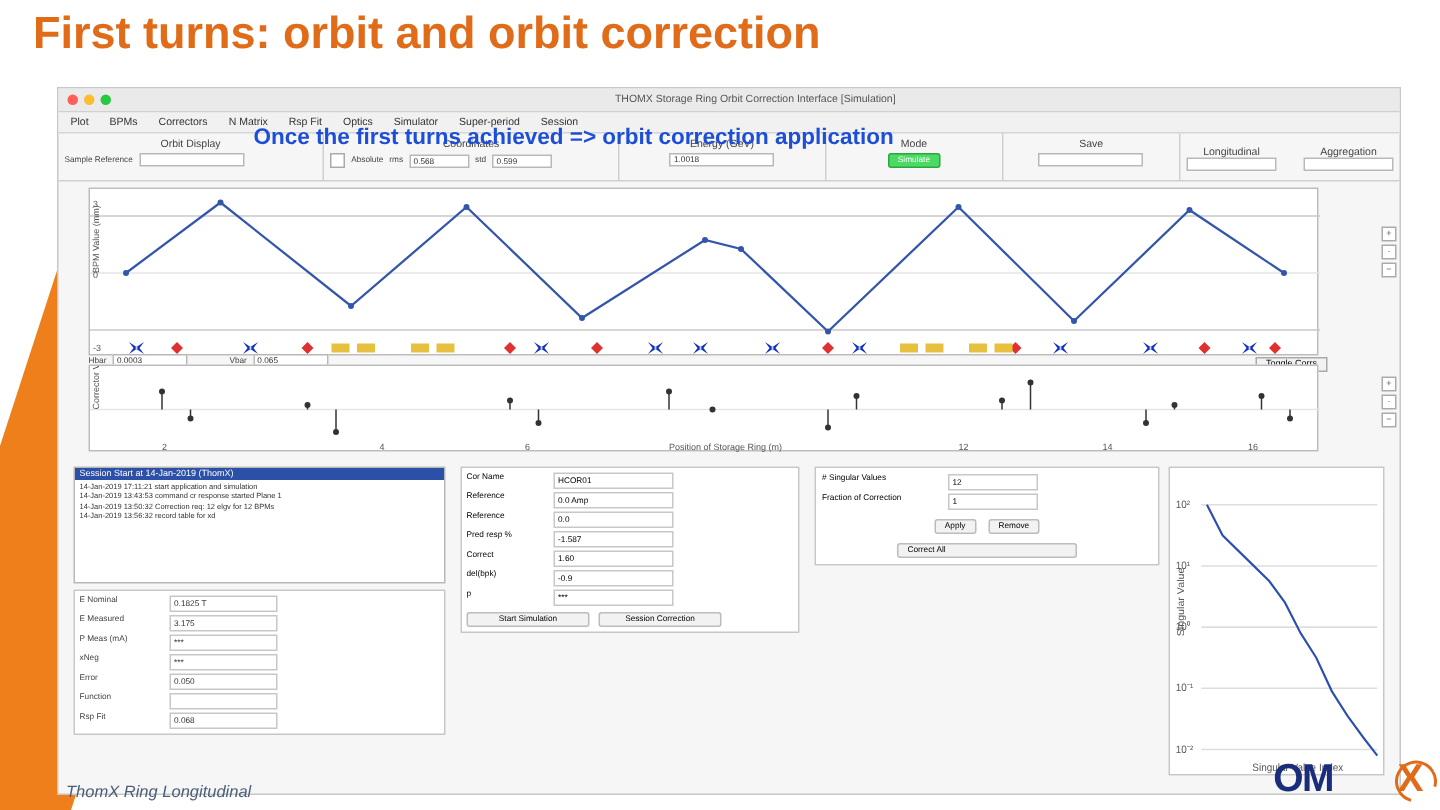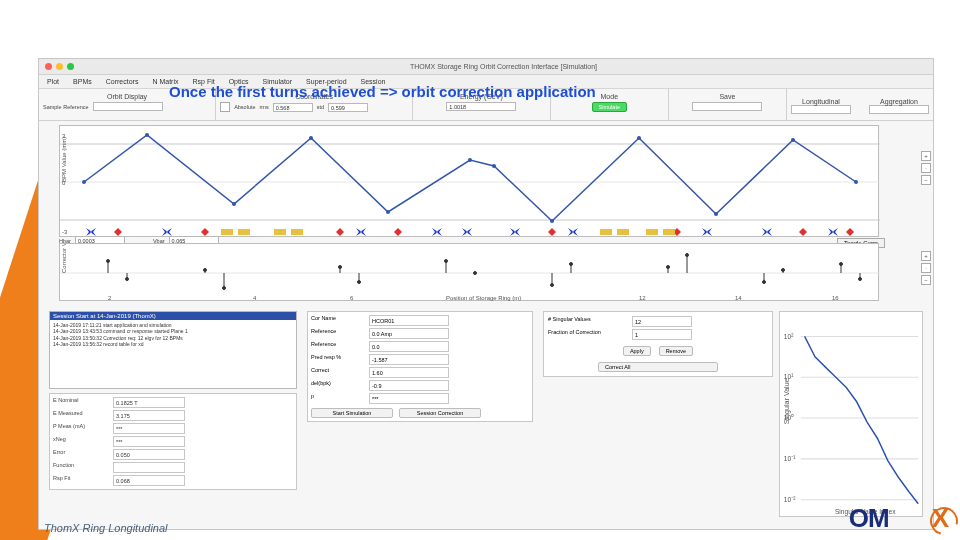--- a/index.html
+++ b/index.html
@@ -60,20 +60,21 @@
   .logo { position: absolute; right: 12px; bottom: 6px; z-index: 6; display:flex; align-items:center; }
   .logo-text { font-size: 26px; font-weight: 700; color: #1a2d7a; letter-spacing: -1px; margin-left: 43px; }
   .logo-x { color: #e06c1a; position: relative; }
   .logo-x::before { content:''; position:absolute; left:-2px; top:4px; width:24px; height:24px; border:2px solid #e06c1a; border-radius:50%; border-bottom-color:transparent; transform:rotate(-30deg); }
 </style>
 </head>
 <body>
 
 <div class="slide">
   <div class="accent-orange"></div>
+  <div class="title">First turns: orbit and orbit correction</div>
 
   <div class="app-window">
     <div class="titlebar">
       <div class="traffic">
         <div class="dot r"></div>
         <div class="dot y"></div>
         <div class="dot g"></div>
       </div>
       <div class="wtitle">THOMX Storage Ring Orbit Correction Interface [Simulation]</div>
     </div>

